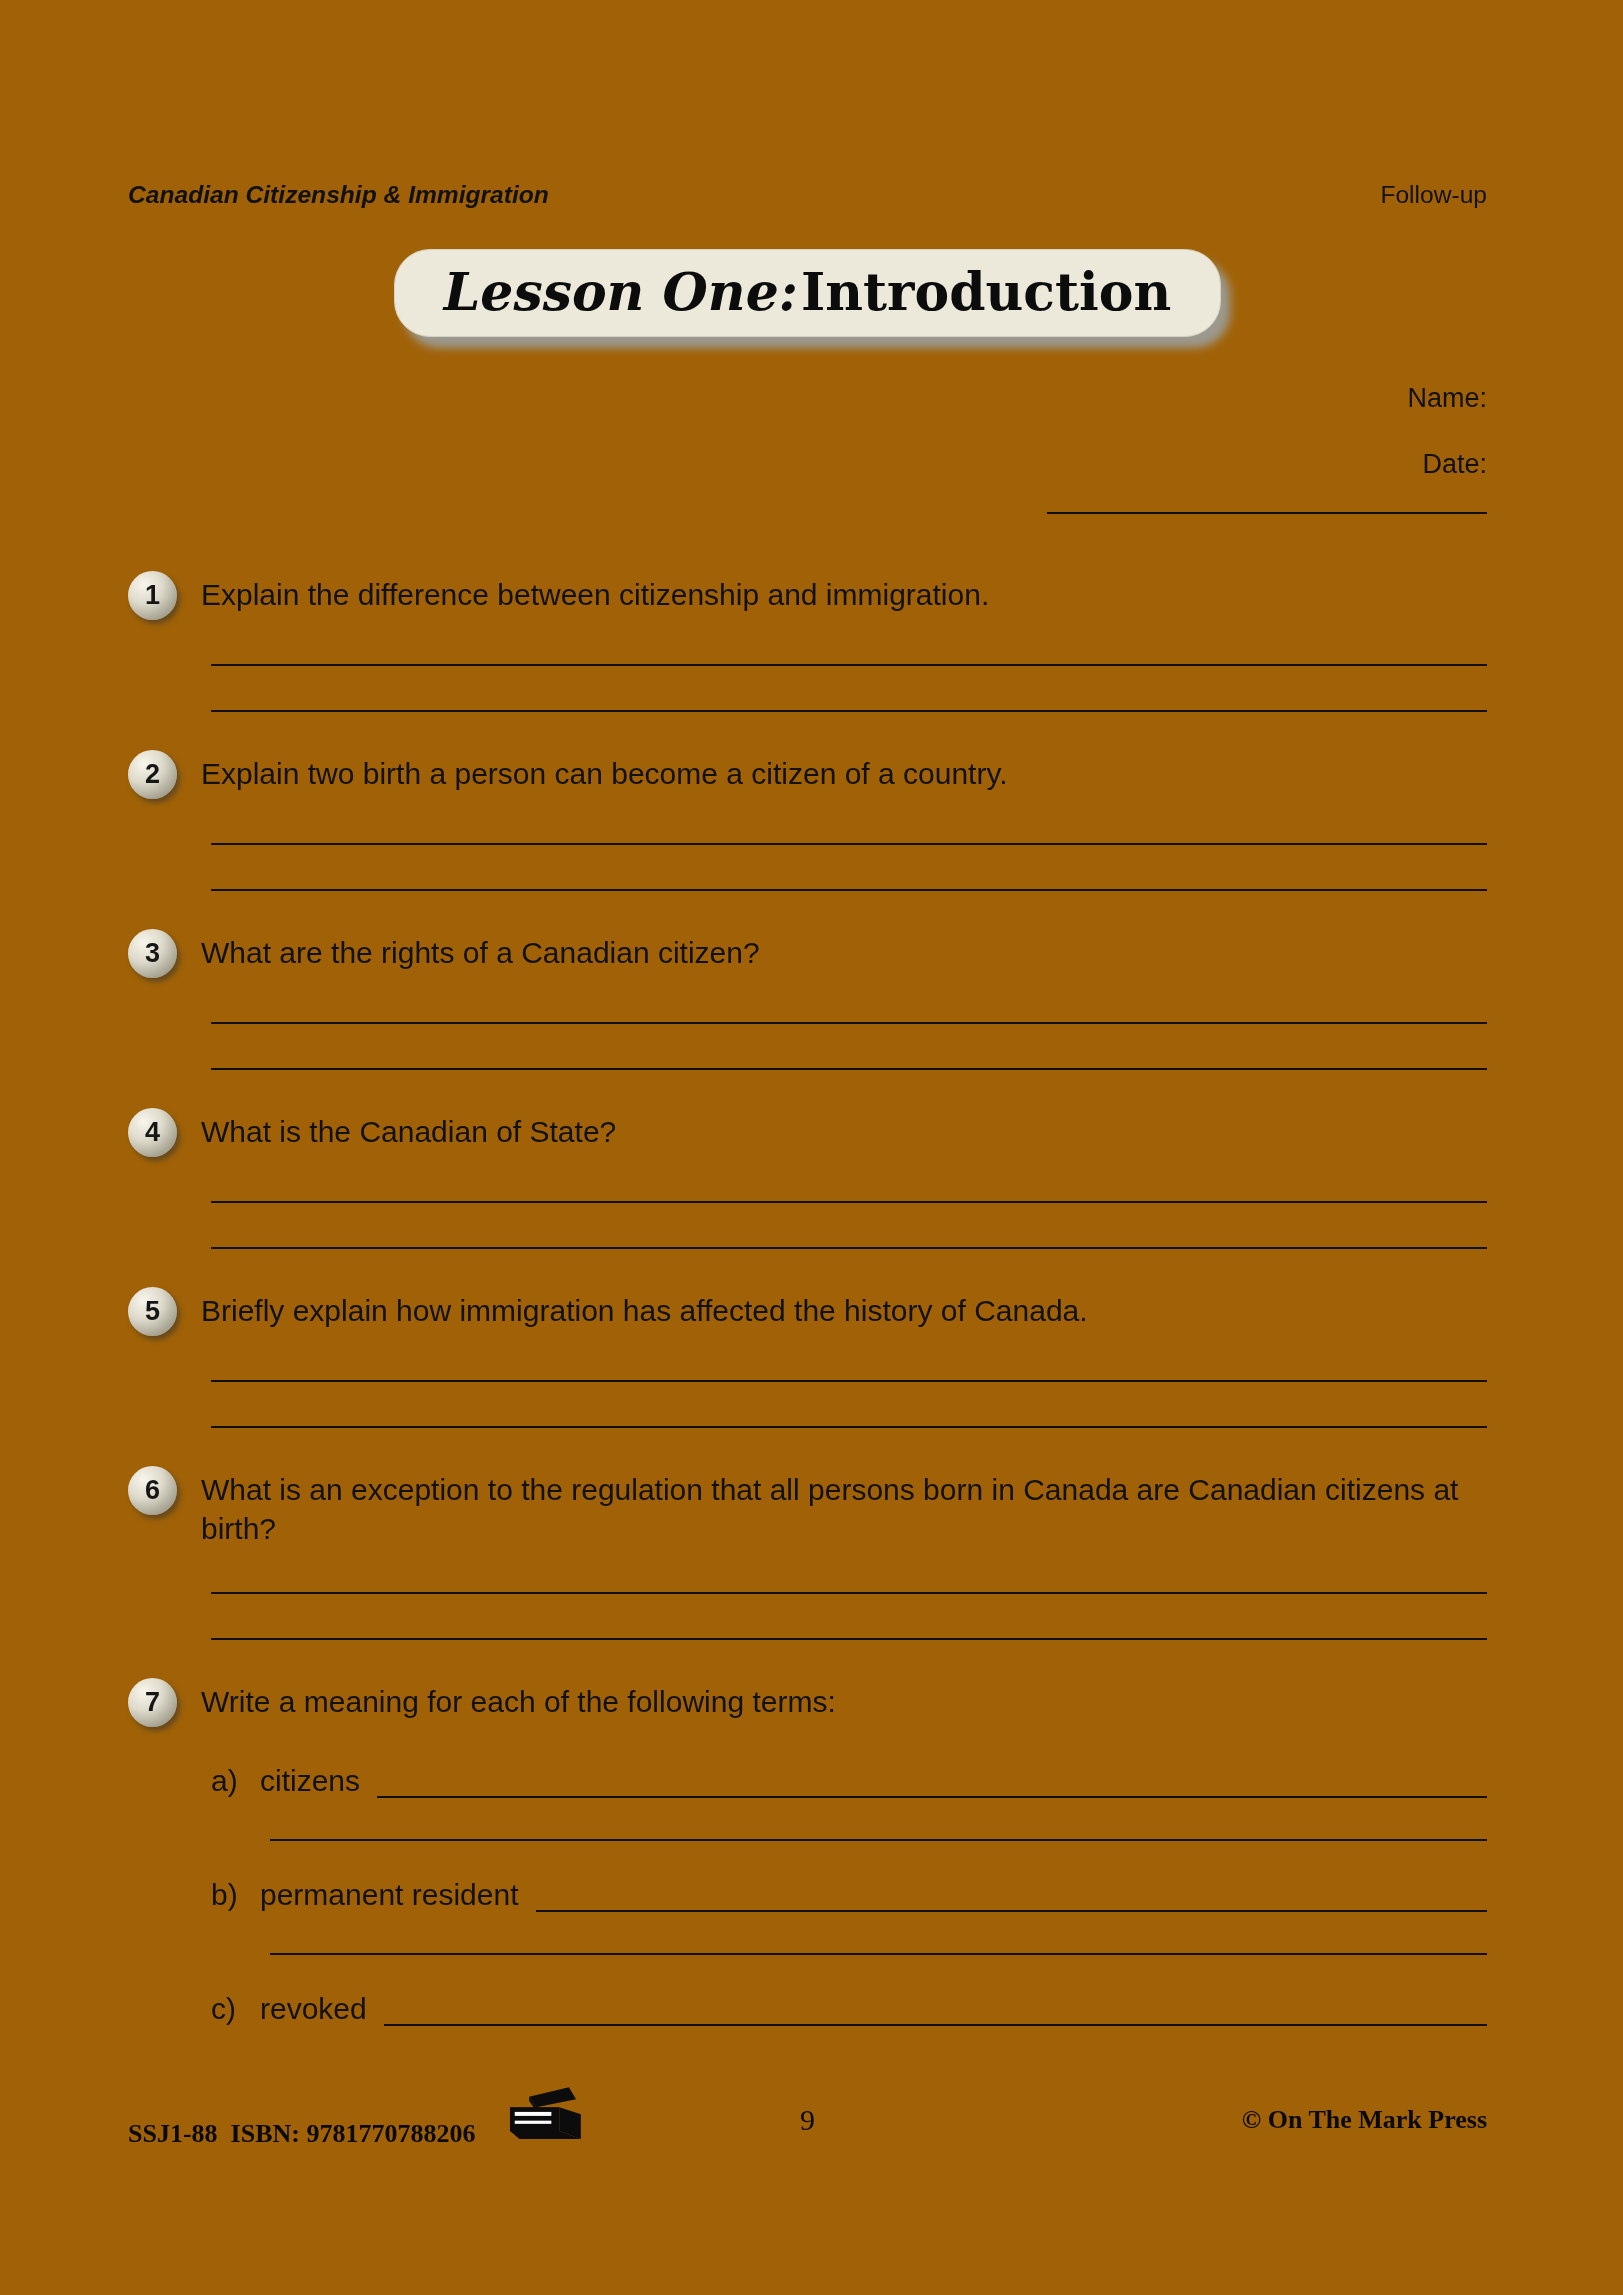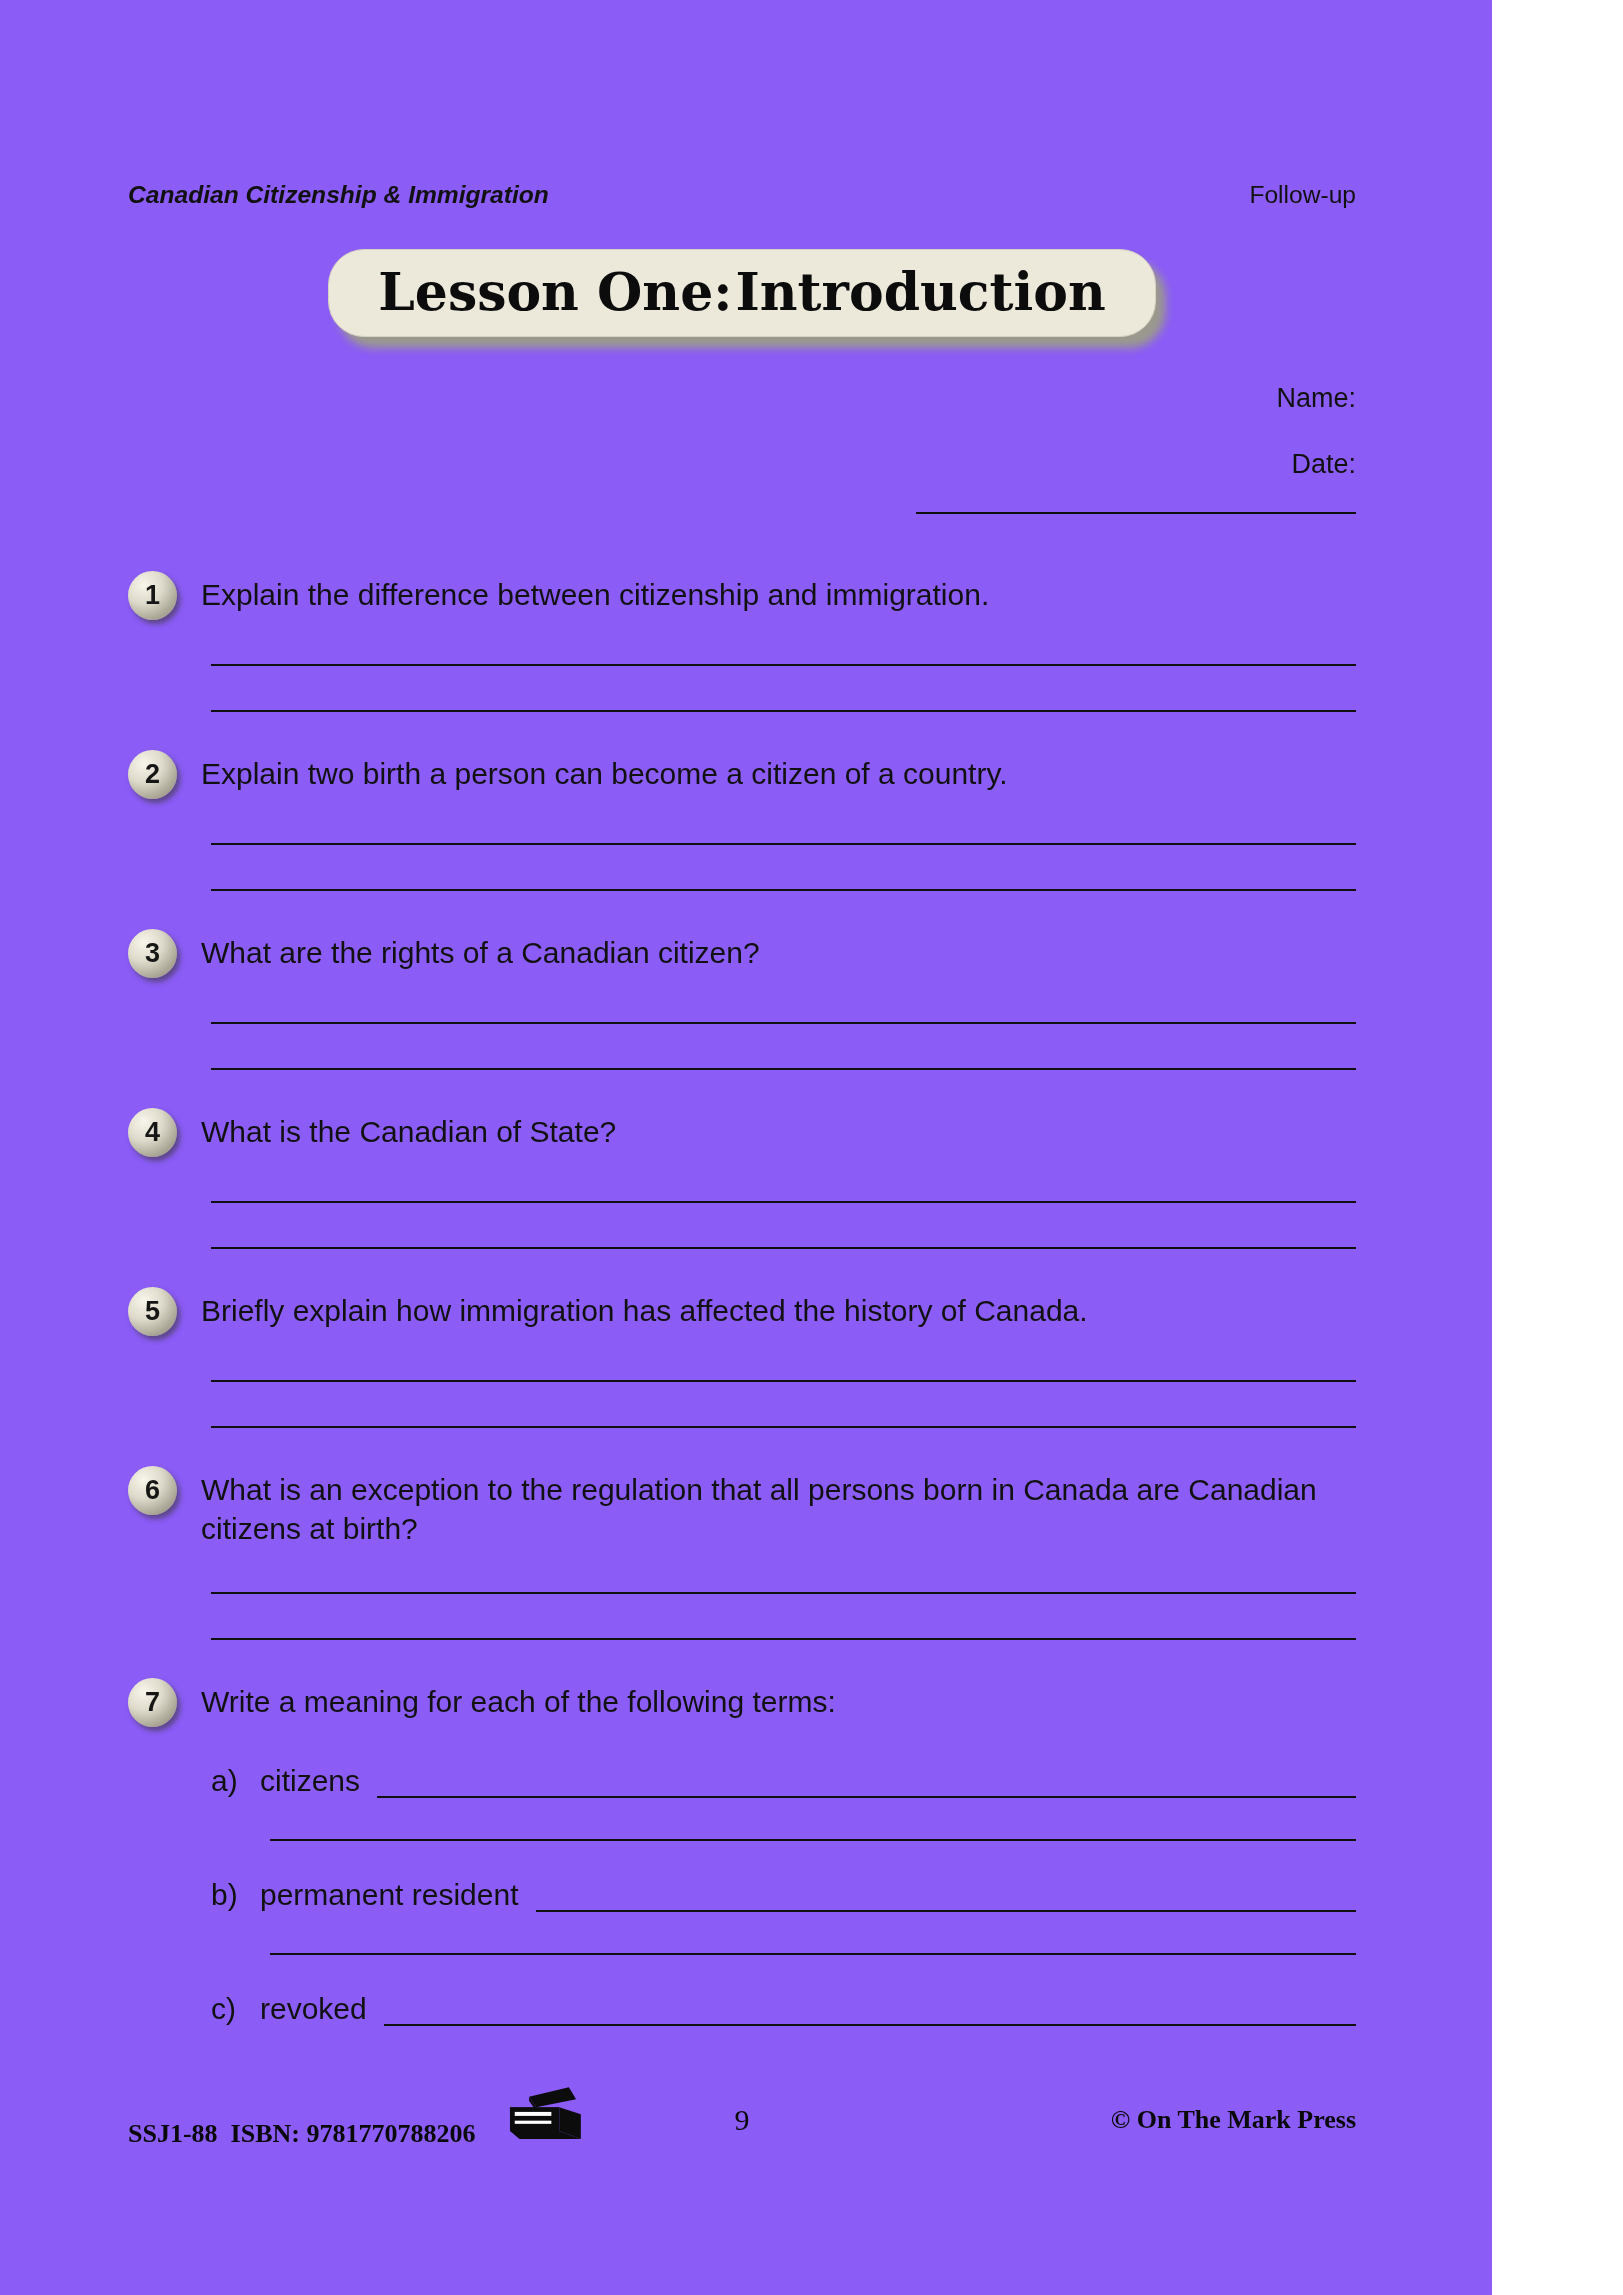--- a/index.html
+++ b/index.html
@@ -6,22 +6,22 @@
   html, body { background: #ffffff; }
   body {
     width: 1623px; height: 2295px;
     font-family: "Liberation Sans", sans-serif;
     color: #111;
     position: relative;
     overflow: hidden;
   }
   .page {
     position: relative;
-    width: 1492px; height: 2295px;
-    background: #8b5cf6;
+    width: 1623px; height: 2295px;
+    background: #a16207;
   }
   .content {
     padding: 0 136px 0 128px;
   }
 
   
   .header {
     display: flex;
     justify-content: space-between;
     align-items: baseline;
@@ -39,21 +39,21 @@
     border: 1.6px solid #d6d2c2;
     border-radius: 36px;
     padding: 11px 49px 14.3px 49px;
     box-shadow: 9.5px 11px 8px 0 #9b998e;
     font-family: "DejaVu Serif", serif;
     font-size: 52px;
     font-weight: bold;
     color: #0c0c0c;
     white-space: nowrap;
   }
-  .banner .lesson { margin-right: 3px; }
+  .banner .lesson { font-style: italic; margin-right: 3px; }
   .banner .topic { font-style: normal; }
 
   
   .namedate {
     display: flex;
     align-items: flex-end;
     margin-top: 46px;
     font-size: 27px;
     flex-direction: column;
   }

